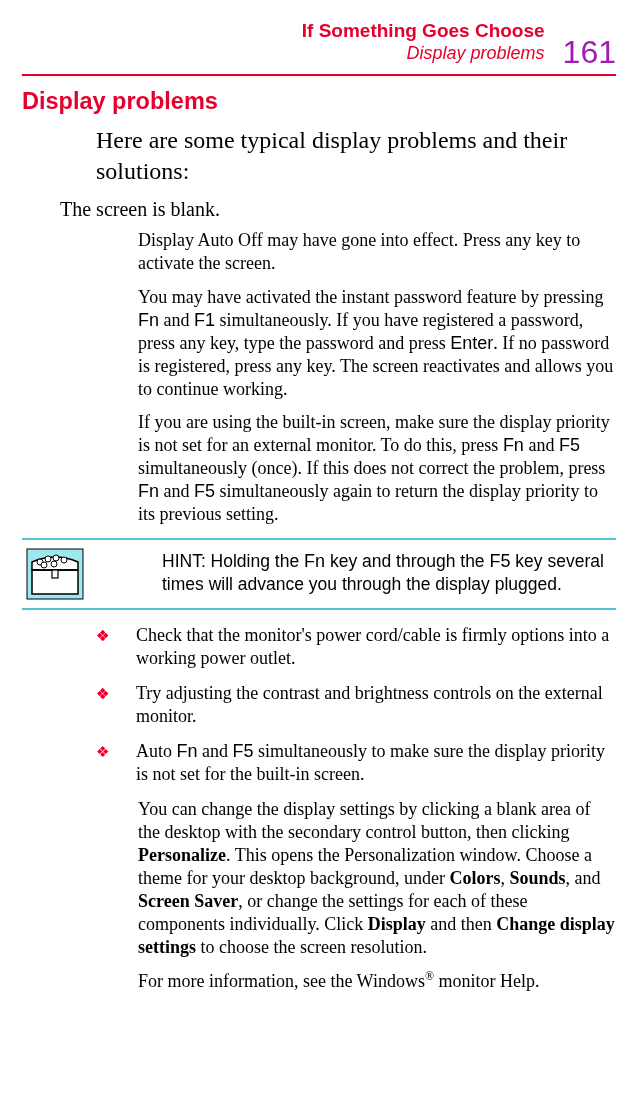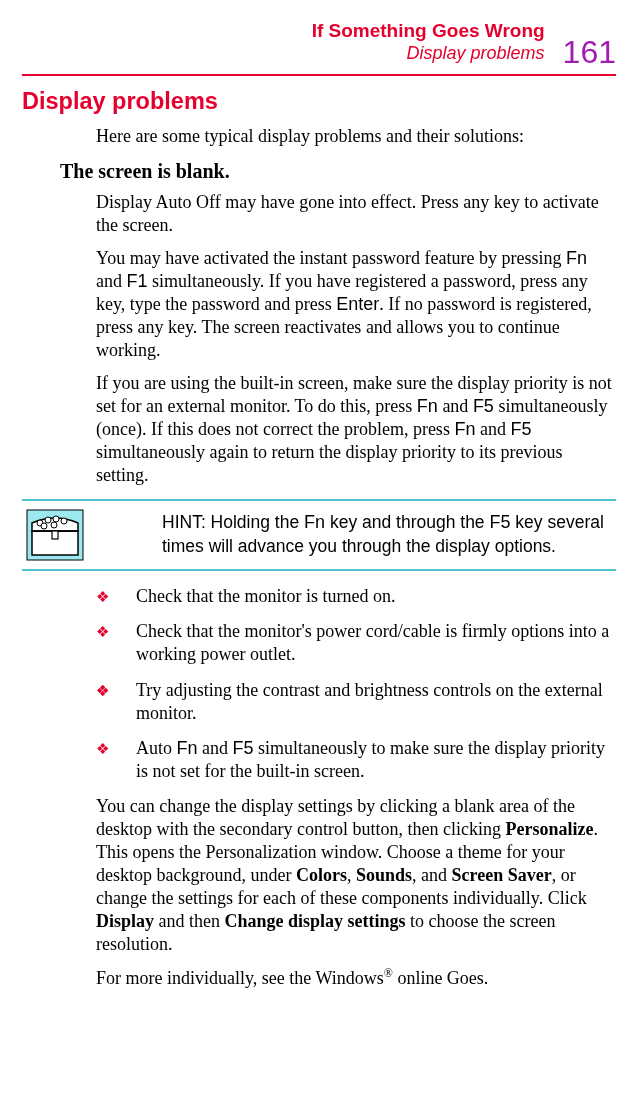--- a/index.html
+++ b/index.html
@@ -49,33 +49,33 @@
     margin: 6px 0 12px 0;
   }
   .section-title {
     color: #e5002e;
     font-family: Arial, Helvetica, sans-serif;
     font-weight: bold;
     font-size: 23.5px;
     margin: 8px 0 10px 0;
   }
   .intro {
-    font-size: 18px;
+    font-size: 24px;
     margin: 0 0 12px 74px;
     line-height: 1.28;
   }
   .subhead {
-    font-weight: bold;
+    font-weight: normal;
     font-size: 20px;
     margin: 10px 0 8px 38px;
   }
   .body-p {
     font-size: 18px;
     line-height: 1.28;
-    margin: 0 0 10px 74px;
+    margin: 0 0 10px 116px;
   }
   .key {
     font-family: Arial, Helvetica, sans-serif;
     font-size: 18px;
   }
   .hint-block {
     border-top: 2px solid #4fc4cf;
     border-bottom: 2px solid #4fc4cf;
     margin: 12px 0 14px 0;
     padding: 8px 0 8px 0;
@@ -119,21 +119,21 @@
     vertical-align: super;
   }
 </style>
 </head>
 <body>
 
 <div class="page">
 
   <div class="header">
     <div class="header-text">
-      <div class="header-chapter">If Something Goes Wrong</div>
+      <div class="header-chapter">If Something Goes Choose</div>
       <div class="header-section">Display problems</div>
     </div>
     <div class="header-pagenum">161</div>
   </div>
 
   <div class="red-rule"></div>
 
   <div class="section-title">Display problems</div>
 
   <p class="intro">Here are some typical display problems and their solutions:</p>
@@ -158,35 +158,35 @@
       <line x1="6" y1="22" x2="52" y2="22" stroke="#000" stroke-width="1.5"></line>
       <circle cx="14" cy="14" r="3" fill="#fff" stroke="#000" stroke-width="1"></circle>
       <circle cx="22" cy="11" r="3" fill="#fff" stroke="#000" stroke-width="1"></circle>
       <circle cx="30" cy="10" r="3" fill="#fff" stroke="#000" stroke-width="1"></circle>
       <circle cx="38" cy="12" r="3" fill="#fff" stroke="#000" stroke-width="1"></circle>
       <circle cx="18" cy="17" r="3" fill="#fff" stroke="#000" stroke-width="1"></circle>
       <circle cx="28" cy="16" r="3" fill="#fff" stroke="#000" stroke-width="1"></circle>
       <rect x="26" y="22" width="6" height="8" fill="#fff" stroke="#000" stroke-width="1.2"></rect>
     </svg>
     <div class="hint-text">
-      <span>HINT: Holding the </span><span class="key">Fn</span><span> key and through the </span><span class="key">F5</span><span> key several times will advance you through the display options.</span>
+      <span>HINT: Holding the </span><span class="key">Fn</span><span> key and through the </span><span class="key">F5</span><span> key several times will advance you through the display plugged.</span>
     </div>
   </div>
 
 
   <ul class="bullet-list">
-    <li><span class="dia">❖</span><span>Check that the monitor is turned on.</span></li>
+    <li><span class="dia">❖</span></li>
     <li><span class="dia">❖</span><span>Check that the monitor's power cord/cable is firmly options into a working power outlet.</span></li>
     <li><span class="dia">❖</span></li>
     <li><span class="dia">❖</span><span>Try adjusting the contrast and brightness controls on the external monitor.</span></li>
     <li><span class="dia">❖</span><span>Auto </span><span class="key">Fn</span><span> and </span><span class="key">F5</span><span> simultaneously to make sure the display priority is not set for the built-in screen.</span></li>
   </ul>
 
 
   <p class="body-p">
     <span>You can change the display settings by clicking a blank area of the desktop with the secondary control button, then clicking </span><b>Personalize</b><span>. This opens the Personalization window. Choose a theme for your desktop background, under </span><b>Colors</b><span>, </span><b>Sounds</b><span>, and </span><b>Screen Saver</b><span>, or change the settings for each of these components individually. Click </span><b>Display</b><span> and then </span><b>Change display settings</b><span> to choose the screen resolution.</span>
   </p>
 
   <p class="body-p">
-    <span>For more individually, see the Windows</span><span class="sup">®</span><span> online Goes.</span>
+    <span>For more information, see the Windows</span><span class="sup">®</span><span> monitor Help.</span>
   </p>
 
 </div>
 
 </body></html>

